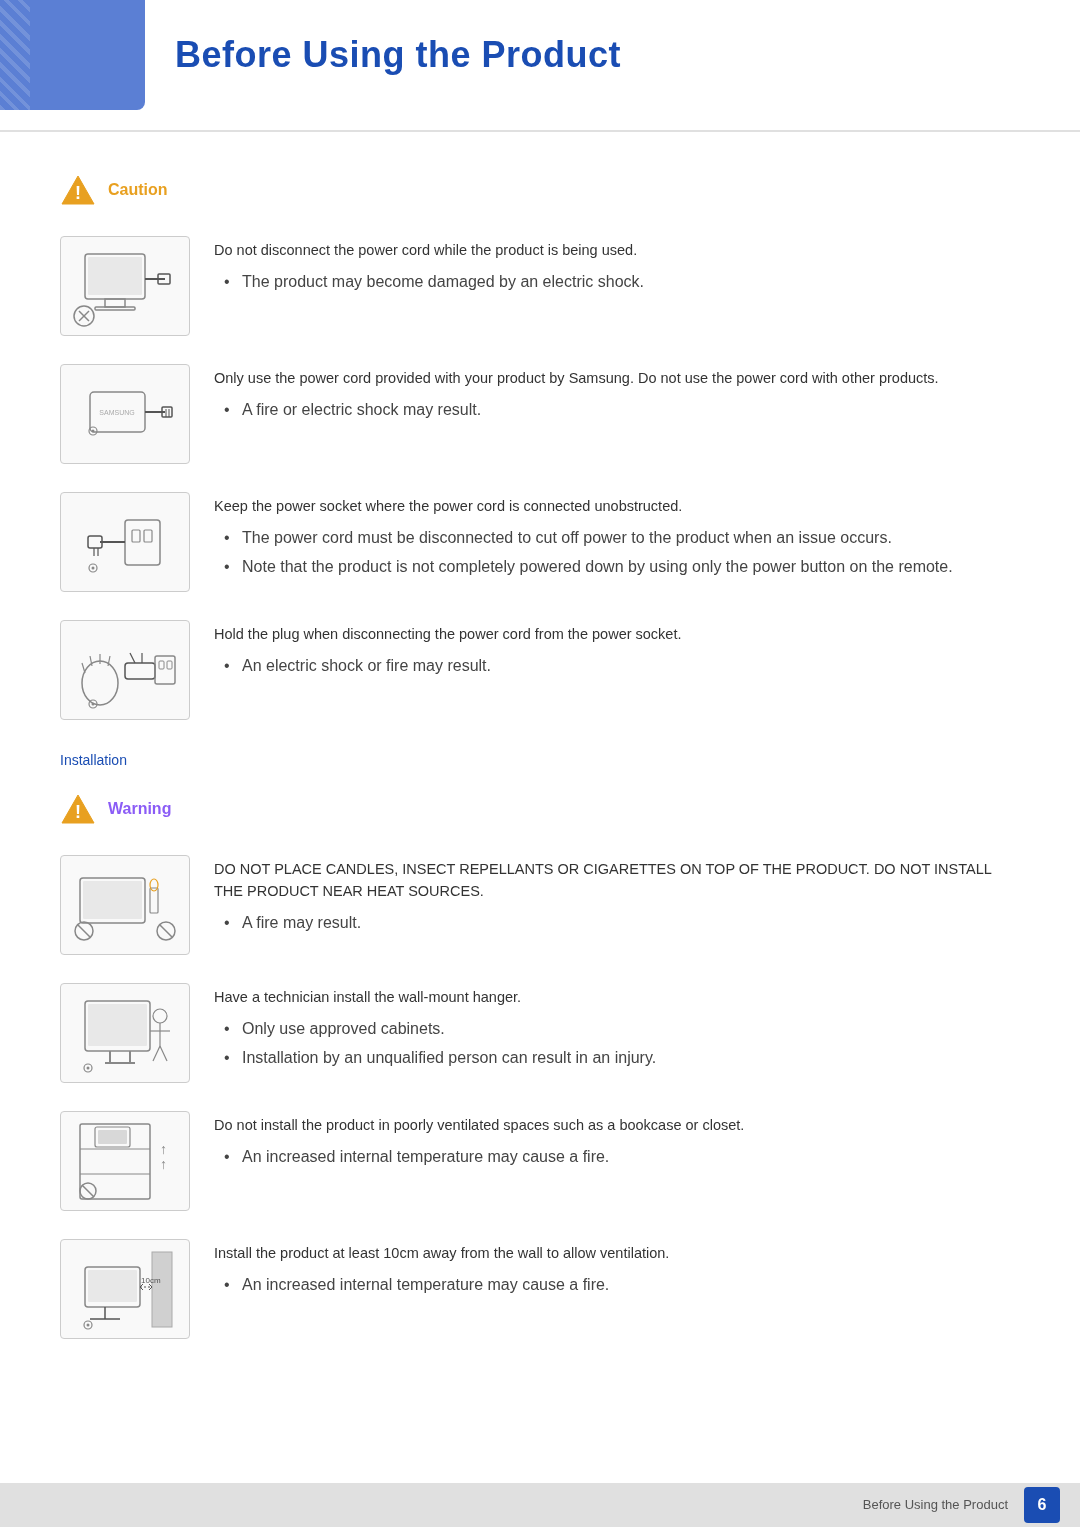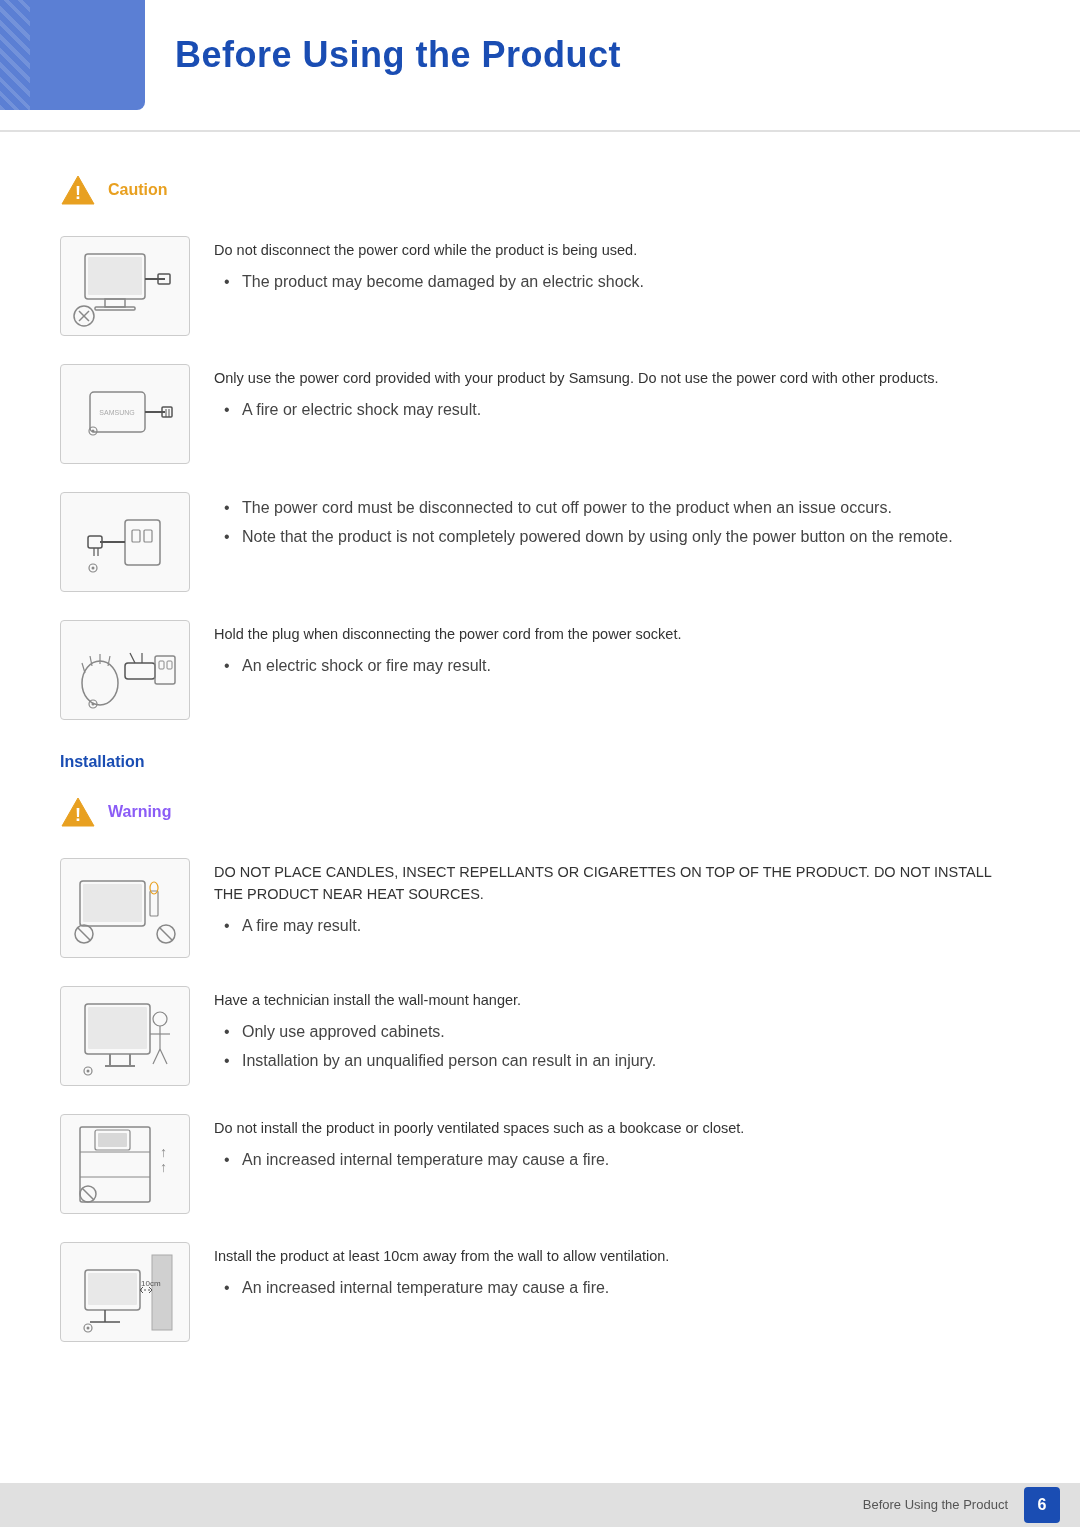--- a/index.html
+++ b/index.html
@@ -58,22 +58,22 @@
       letter-spacing: 0.5px;
     }
 
     
     .content {
       padding: 0 60px 60px 60px;
     }
 
     
     .section-label {
-      font-size: 16px;
-      font-weight: bold;
+      font-size: 14px;
+      font-weight: normal;
       color: #1a4db3;
       margin: 30px 0 20px 0;
     }
 
     
     .alert-heading {
       display: flex;
       align-items: center;
       gap: 12px;
       margin-bottom: 28px;
@@ -273,20 +273,21 @@
         <rect x="18" y="36" width="14" height="12" rx="2" fill="none" stroke="#555" stroke-width="1.5"></rect>
 
         <line x1="24" y1="48" x2="24" y2="56" stroke="#555" stroke-width="1.2"></line>
         <line x1="28" y1="48" x2="28" y2="56" stroke="#555" stroke-width="1.2"></line>
 
         <circle cx="23" cy="68" r="4" fill="none" stroke="#888" stroke-width="1.2"></circle>
         <circle cx="23" cy="68" r="1.5" fill="#888"></circle>
       </svg>
     </div>
     <div class="text-block">
+      <p class="main-text">Keep the power socket where the power cord is connected unobstructed.</p>
       <ul>
         <li>The power cord must be disconnected to cut off power to the product when an issue occurs.</li>
         <li>Note that the product is not completely powered down by using only the power button on the remote.</li>
       </ul>
     </div>
   </div>
 
   <div class="content-row">
     <div class="illustration">
       <svg class="illus-svg" viewBox="0 0 110 85" xmlns="http://www.w3.org/2000/svg">

